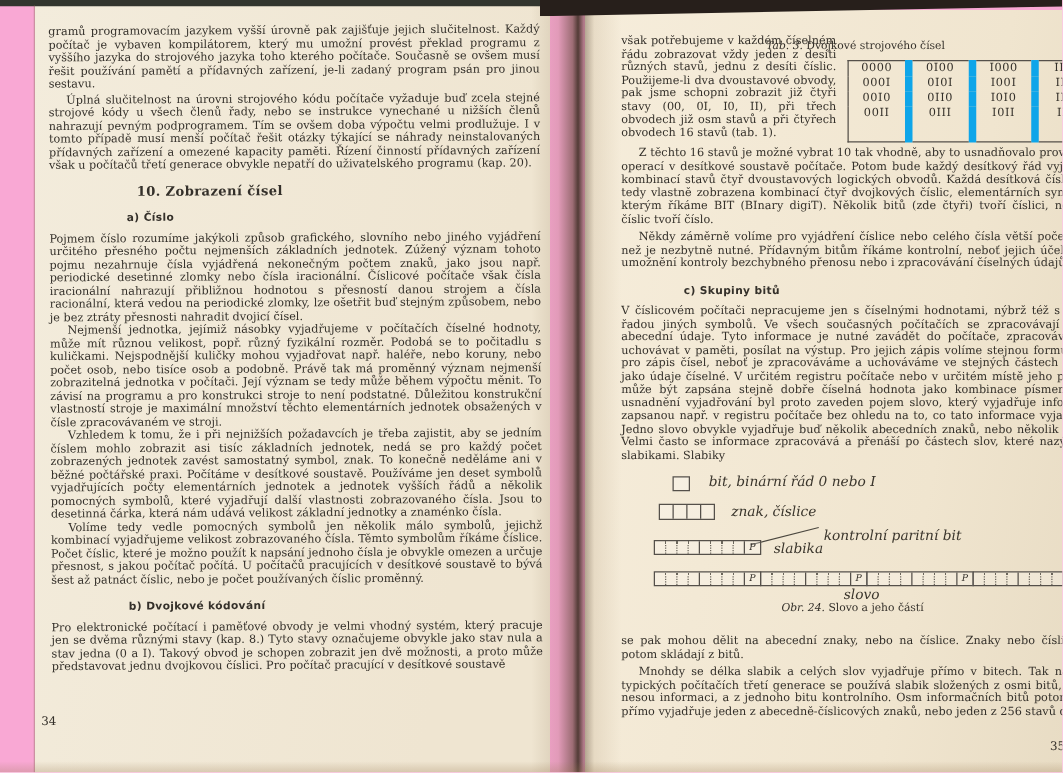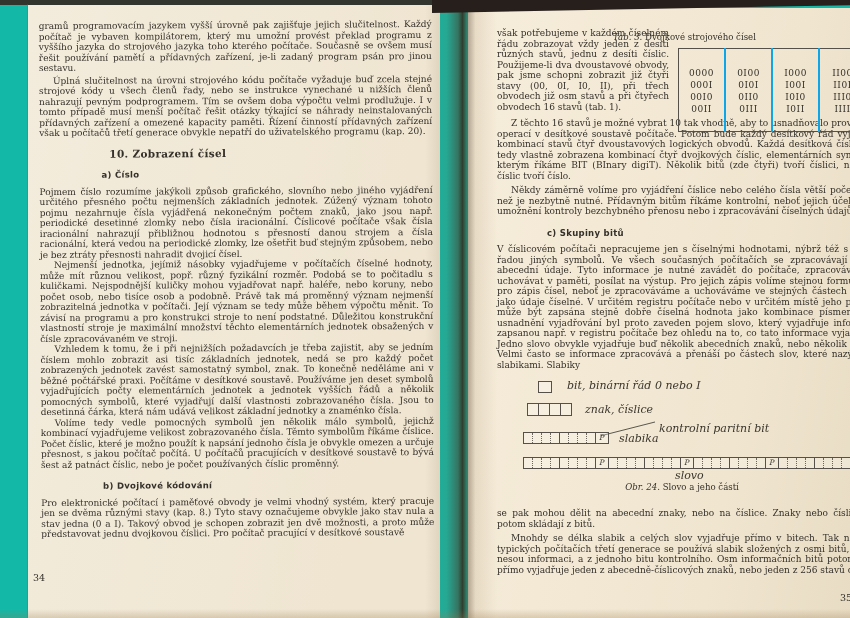--- a/index.html
+++ b/index.html
@@ -1,20 +1,20 @@
 <!DOCTYPE html>
 <html><head>
 <meta charset="utf-8">
 <style>
   html,body{margin:0;padding:0;}
   .screen{
     position:relative;
     width:850px;height:618px;
     overflow:hidden;
-    background:#14b8a6;
+    background:#f9a8d4;
     font-family:"DejaVu Serif", serif;
     color:#34302a;
   }
   
   .top-strip-left{position:absolute;top:0;left:0;width:445px;height:5px;background:#32352e;}
   .top-strip-right{position:absolute;top:0;left:432px;right:0;height:13px;
     background:#271f1b;clip-path:polygon(0 0,100% 0,100% 40%,0 100%);}
   .left-edge-line{position:absolute;left:27px;top:4px;bottom:0;width:1px;background:rgba(120,100,70,0.35);}
   .page-left{position:absolute;left:28px;top:4px;width:412px;bottom:0;
     background:linear-gradient(100deg,#f3ecdc 0%,#efe5d1 80%);}
@@ -47,23 +47,23 @@
   .pageno-right{left:840px;top:592px;}
 
   
   .twocol{position:relative;height:90px;}
   .r-intro{position:absolute;left:0;top:2px;width:172px;}
   .tab-caption{position:absolute;left:116px;top:6px;font-size:8.6px;white-space:nowrap;}
   .tab-caption .cap-lab{font-style:italic;}
   table.bintab{position:absolute;left:181px;top:22px;border-collapse:collapse;
     border:1px solid #55504a;table-layout:fixed;}
   table.bintab td{width:45px;height:12px;text-align:center;font-size:9px;
-    border-left:2px solid #0ea5e9;padding:0;letter-spacing:0.5px;}
+    border-left:6px solid #0ea5e9;padding:0;letter-spacing:0.5px;}
   table.bintab td:first-child{border-left:none;}
-  table.bintab tr:first-child td{padding-top:18px;}
+  table.bintab tr:first-child td{padding-top:0;}
   table.bintab tr:last-child td{padding-bottom:16px;}
 
   
   .diagram{position:relative;height:122px;margin-top:8px;}
   .d-label{position:absolute;font-style:italic;font-size:11px;white-space:nowrap;color:#3a352c;}
   .d-bit-box{position:absolute;width:12px;height:10px;border:1px solid #55504a;background:rgba(255,255,255,0.3);}
   .d-group{position:absolute;display:flex;border:1px solid #55504a;background:rgba(255,255,255,0.25);}
   .d-cell{width:8px;height:10px;border-right:1px dotted #6b665c;}
   .d-cell.solid{border-right:1px solid #55504a;}
   .d-cell.noline{border-right:none;}

